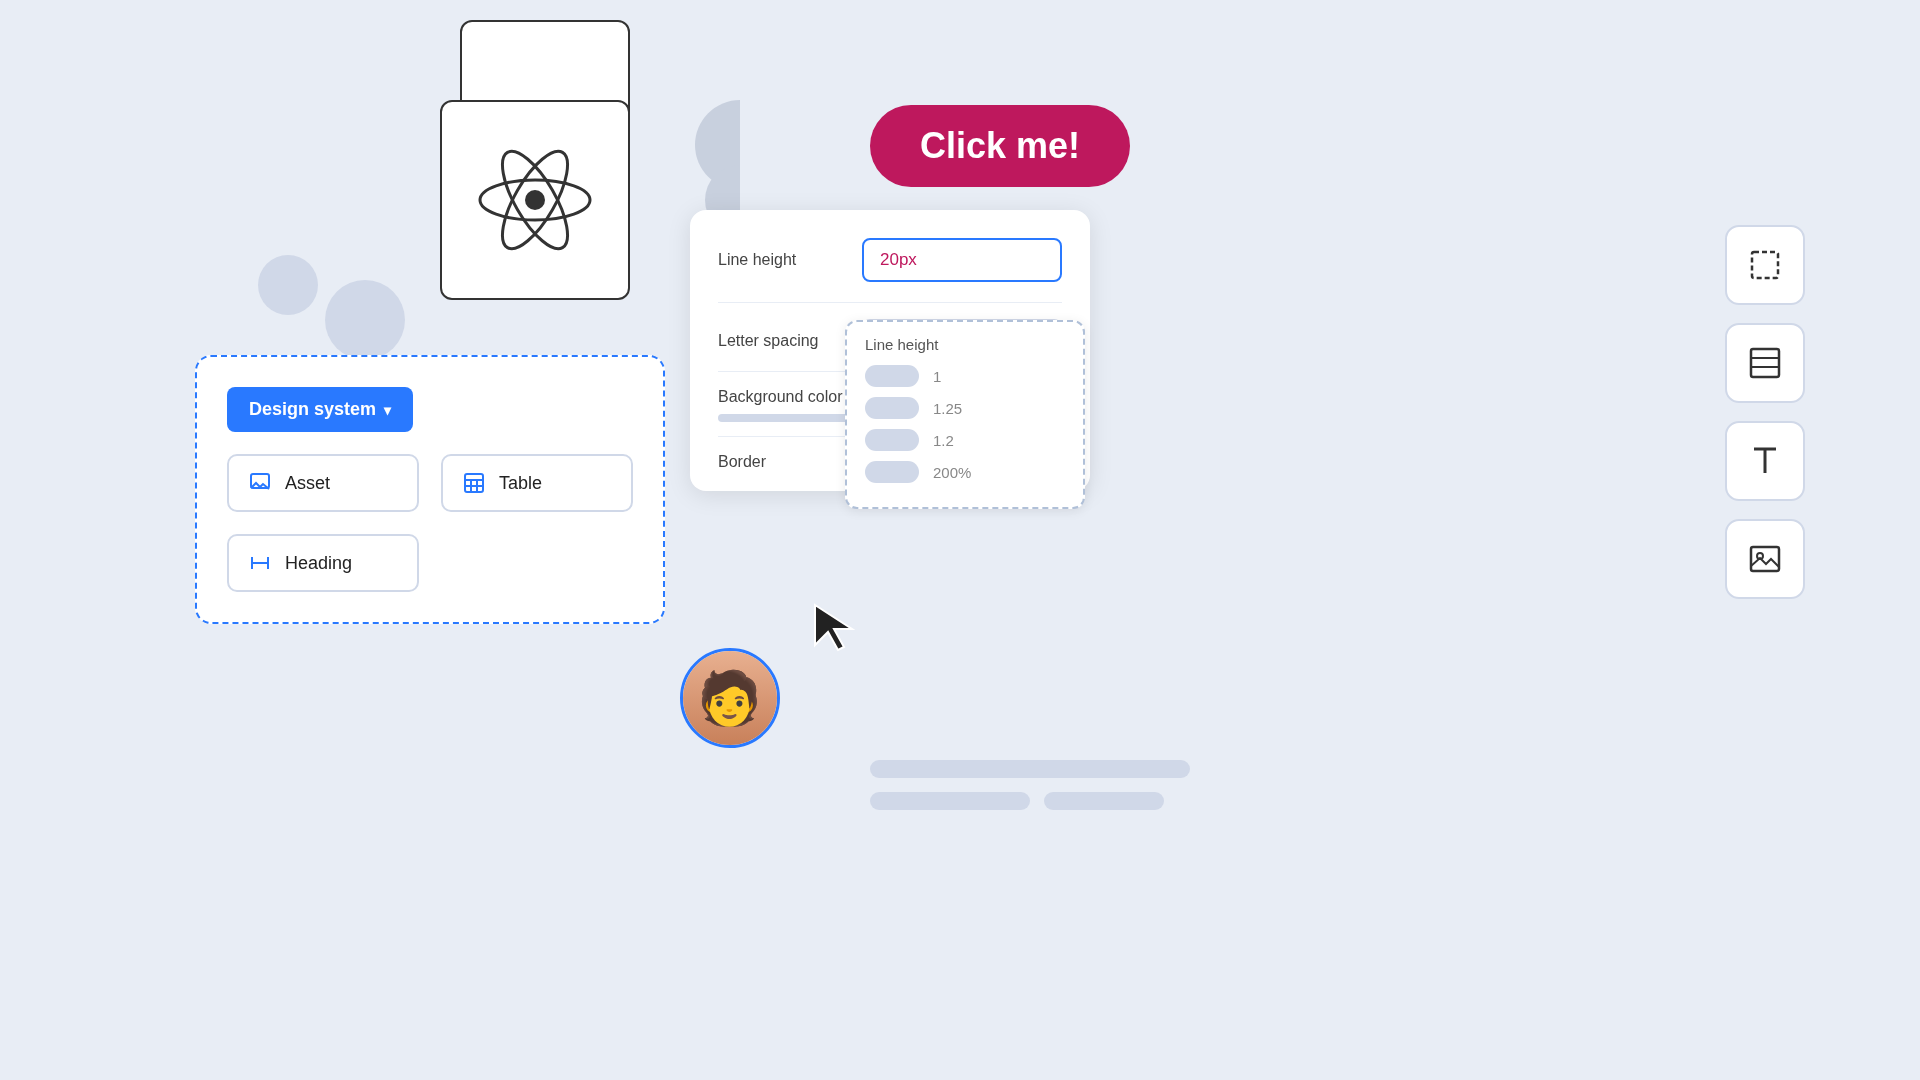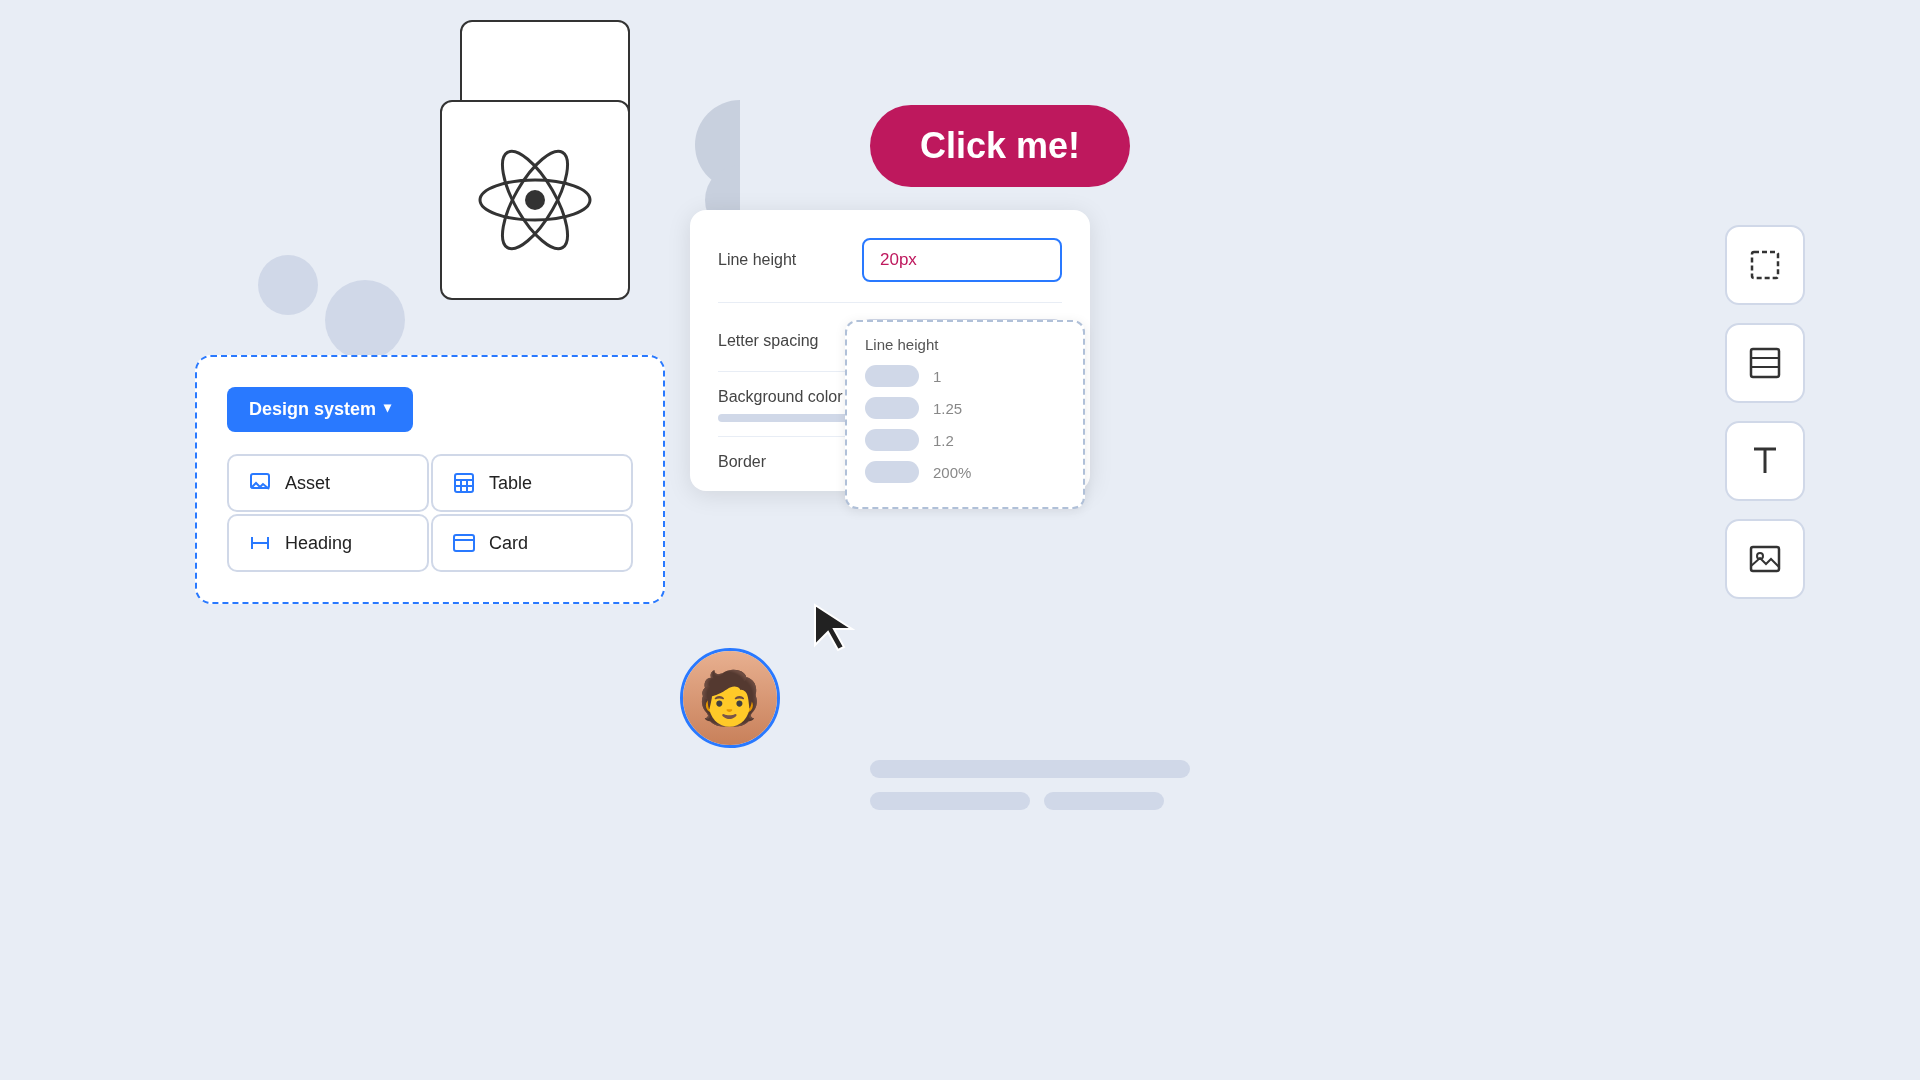--- a/index.html
+++ b/index.html
@@ -96,31 +96,31 @@
     .design-system-btn {
       background: #2979ff;
       color: white;
       border: none;
       border-radius: 8px;
       padding: 12px 22px;
       font-size: 18px;
       font-weight: 600;
       cursor: pointer;
       display: flex;
-      align-items: flex-start;
+      align-items: center;
       gap: 8px;
       margin-bottom: 22px;
     }
     .design-system-btn .chevron {
       font-size: 14px;
     }
     .grid-items {
       display: grid;
       grid-template-columns: 1fr 1fr;
-      gap: 2px;
+      gap: 22px;
     }
     .grid-item {
       border: 2px solid #d0d8e8;
       border-radius: 10px;
       padding: 14px 18px;
       display: flex;
       align-items: center;
       gap: 12px;
       font-size: 18px;
       font-weight: 500;
@@ -405,29 +405,20 @@
           <line x1="4" y1="12" x2="20" y2="12"></line>
           <line x1="4" y1="12" x2="4" y2="6"></line>
           <line x1="4" y1="12" x2="4" y2="18"></line>
           <line x1="20" y1="12" x2="20" y2="6"></line>
           <line x1="20" y1="12" x2="20" y2="18"></line>
         </svg>
       </span>
       <span>Heading</span>
     </div>
 
-    <div class="grid-item">
-      <span class="grid-item-icon">
-        <svg viewBox="0 0 24 24" width="24" height="24" fill="none" stroke="#2979ff" stroke-width="2">
-          <rect x="2" y="4" width="20" height="16" rx="2"></rect>
-          <line x1="2" y1="9" x2="22" y2="9"></line>
-        </svg>
-      </span>
-      <span>Card</span>
-    </div>
   </div>
 </div>
 
 <div class="props-panel">
 
   <div class="props-row">
     <span class="props-label">Line height</span>
     <input class="props-input" type="text" value="20px" style="">
   </div>
   <div class="props-divider"></div>

